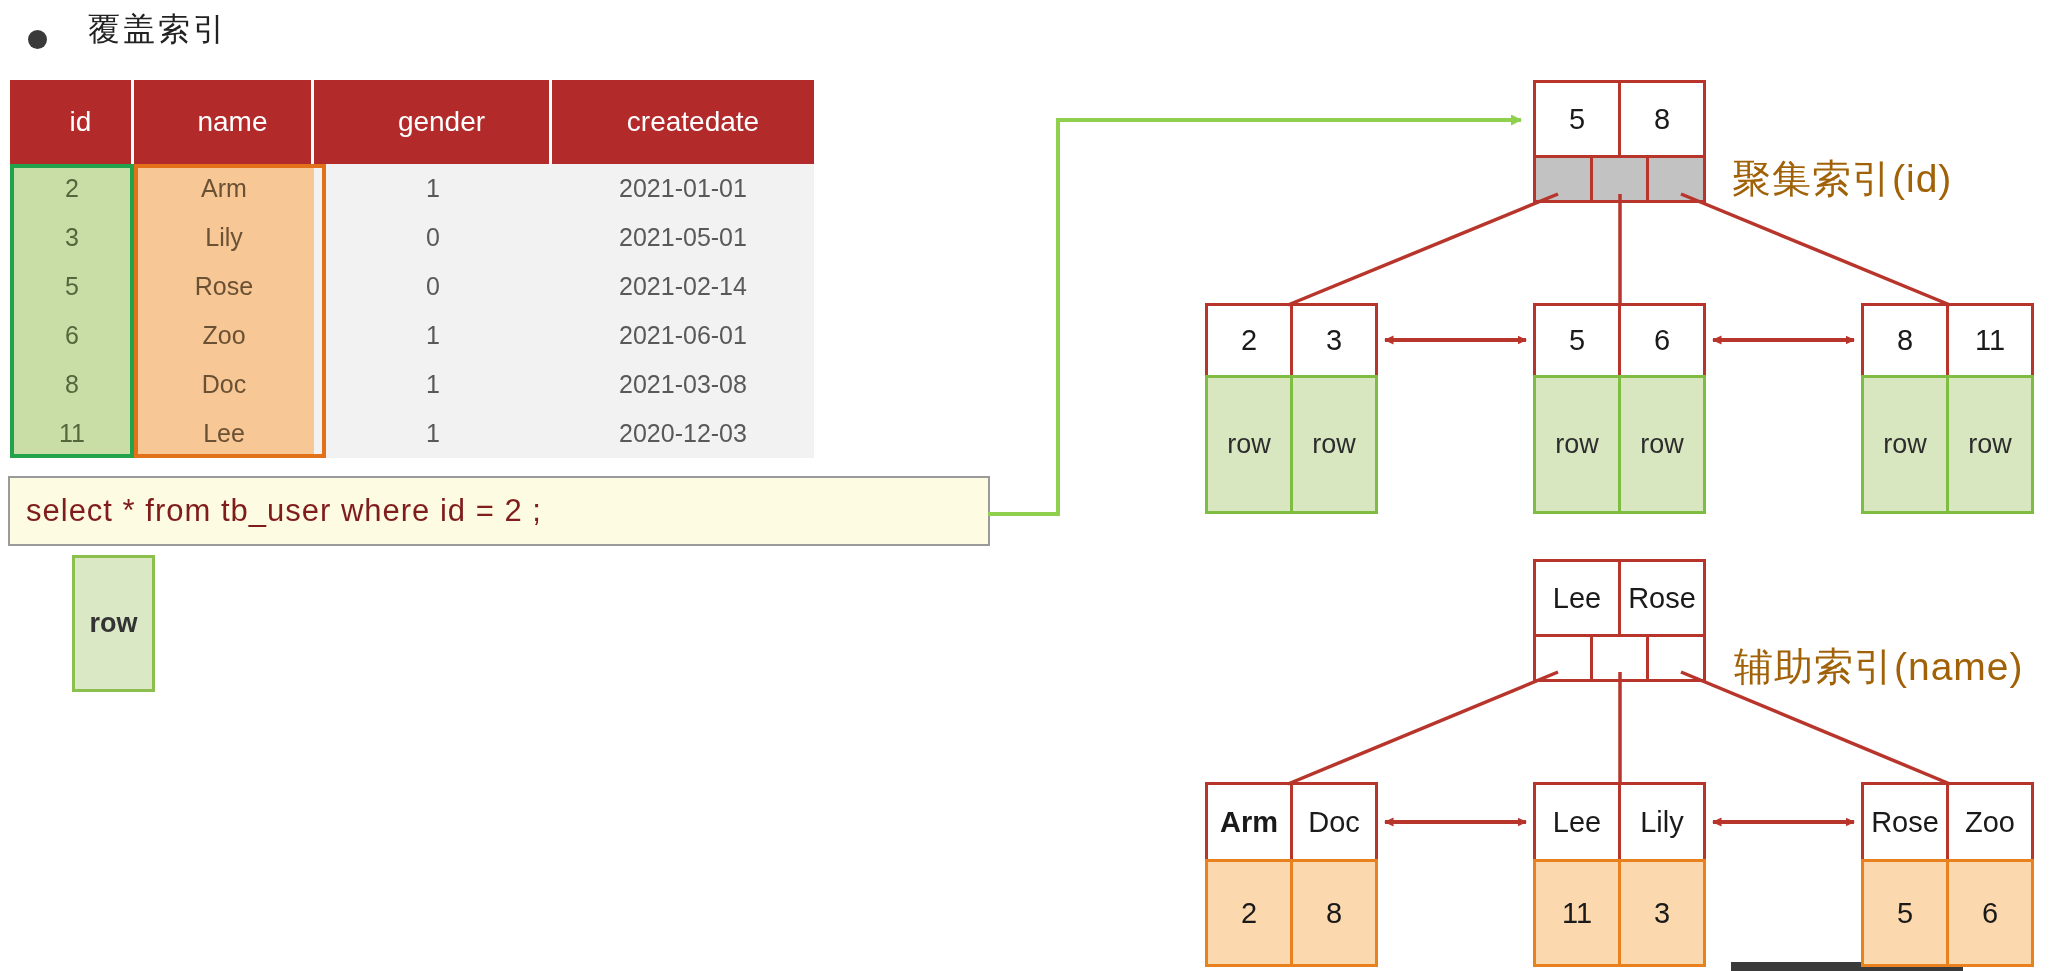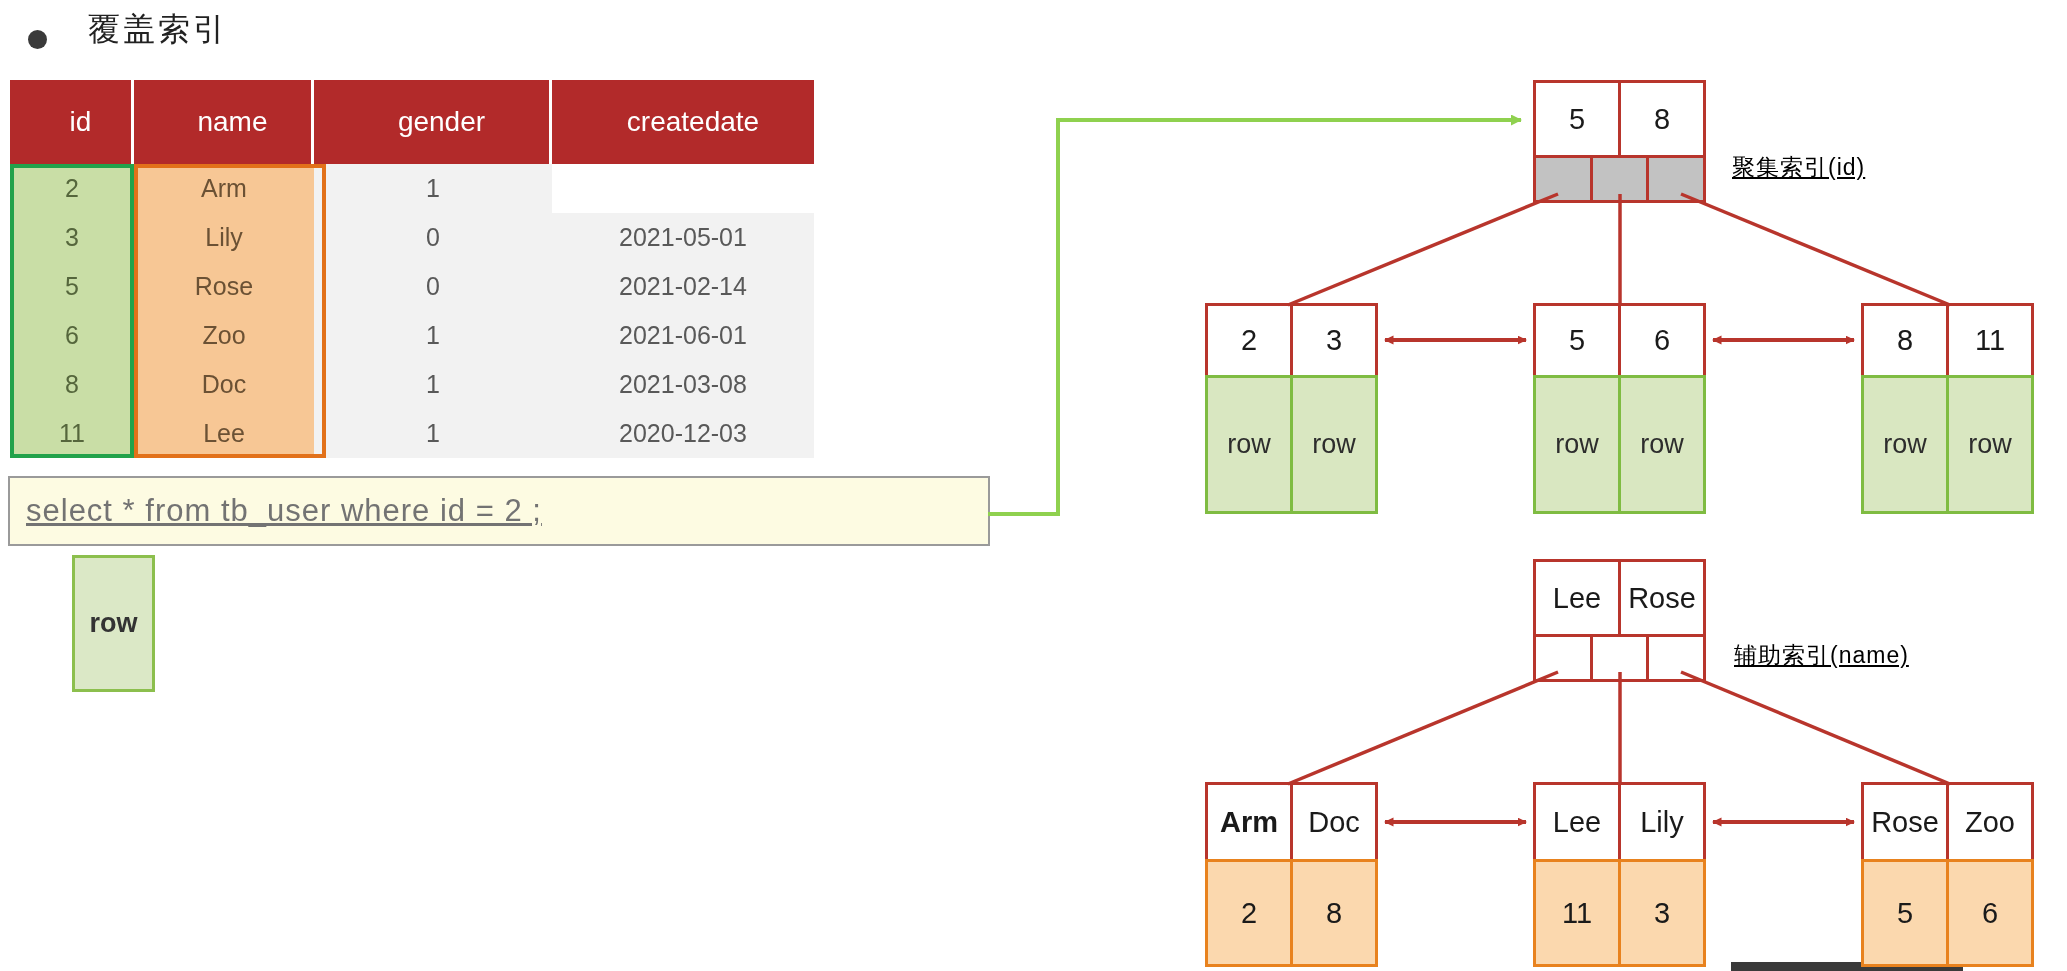--- a/index.html
+++ b/index.html
@@ -24,21 +24,21 @@
   .tbody .cell.c0{background:#c9dea6;color:#55663c;}
   .tbody .cell.c1{background:#f7c795;color:#6b5134;}
   .hl{box-sizing:border-box;pointer-events:none;z-index:3;}
   .hl-green{left:10px;top:164px;width:124px;height:294px;border:4px solid #22a24b;}
   .hl-orange{left:134px;top:164px;width:192px;height:294px;border:4px solid #e2711a;}
 
   
   .sqlbox{
     left:8px;top:476px;width:982px;height:70px;background:#fdfbe2;border:2px solid #9a9a9a;
     display:flex;align-items:center;box-sizing:border-box;padding-left:16px;
-    font-size:31px;color:#737373;letter-spacing:1px;text-decoration:underline;
+    font-size:31px;color:#7f1d1d;letter-spacing:1px;
   }
 
   
   .rowbox{
     left:72px;top:555px;width:83px;height:137px;background:#dbe8c6;border:3px solid #8cbf4d;
     box-sizing:border-box;display:flex;align-items:center;justify-content:center;
     font-size:27px;font-weight:600;color:#333;
   }
 
   
@@ -47,21 +47,21 @@
   .kcell{
     box-sizing:border-box;flex:1;background:#fff;border:3px solid #b8352c;margin-left:-3px;
     display:flex;align-items:center;justify-content:center;font-size:29px;color:#1a1a1a;
   }
   .kcell:first-child{margin-left:0;}
   .pcell{background:#c2c2c2;}
   .pcell.white{background:#ffffff;}
   .vcell-green{background:#d9e7c1;border-color:#7fbc42;color:#2d2d2d;font-size:27px;}
   .vcell-orange{background:#fbd8ae;border-color:#e8821e;color:#1a1a1a;font-size:29px;}
   .keys-h{height:78px;} .ptr-h{height:48px;}
-  .tree-label{font-size:23px;color:#000000;letter-spacing:1px;z-index:2;text-decoration:underline;}
+  .tree-label{font-size:39px;color:#a16207;letter-spacing:1px;z-index:2;}
   .bold{font-weight:700;}
 
   
   .w-node{width:173px;}
   .root1{left:1533px;top:80px;}
   .label1{left:1732px;top:152px;}
   .leaf1a{left:1205px;top:303px;} .leaf1b{left:1533px;top:303px;} .leaf1c{left:1861px;top:303px;}
   .t1-keys{height:75px;} .t1-vals{height:139px;}
   .root2{left:1533px;top:559px;}
   .label2{left:1734px;top:640px;}
@@ -87,20 +87,21 @@
       <div class="cell c0">id</div>
       <div class="cell c1">name</div>
       <div class="cell c2">gender</div>
       <div class="cell c3">createdate</div>
     </div>
     <div class="tbody">
       <div class="trow">
         <div class="cell c0">2</div>
         <div class="cell c1">Arm</div>
         <div class="cell c2">1</div>
+        <div class="cell c3">2021-01-01</div>
       </div>
       <div class="trow">
         <div class="cell c0">3</div>
         <div class="cell c1">Lily</div>
         <div class="cell c2">0</div>
         <div class="cell c3">2021-05-01</div>
       </div>
       <div class="trow">
         <div class="cell c0">5</div>
         <div class="cell c1">Rose</div>

